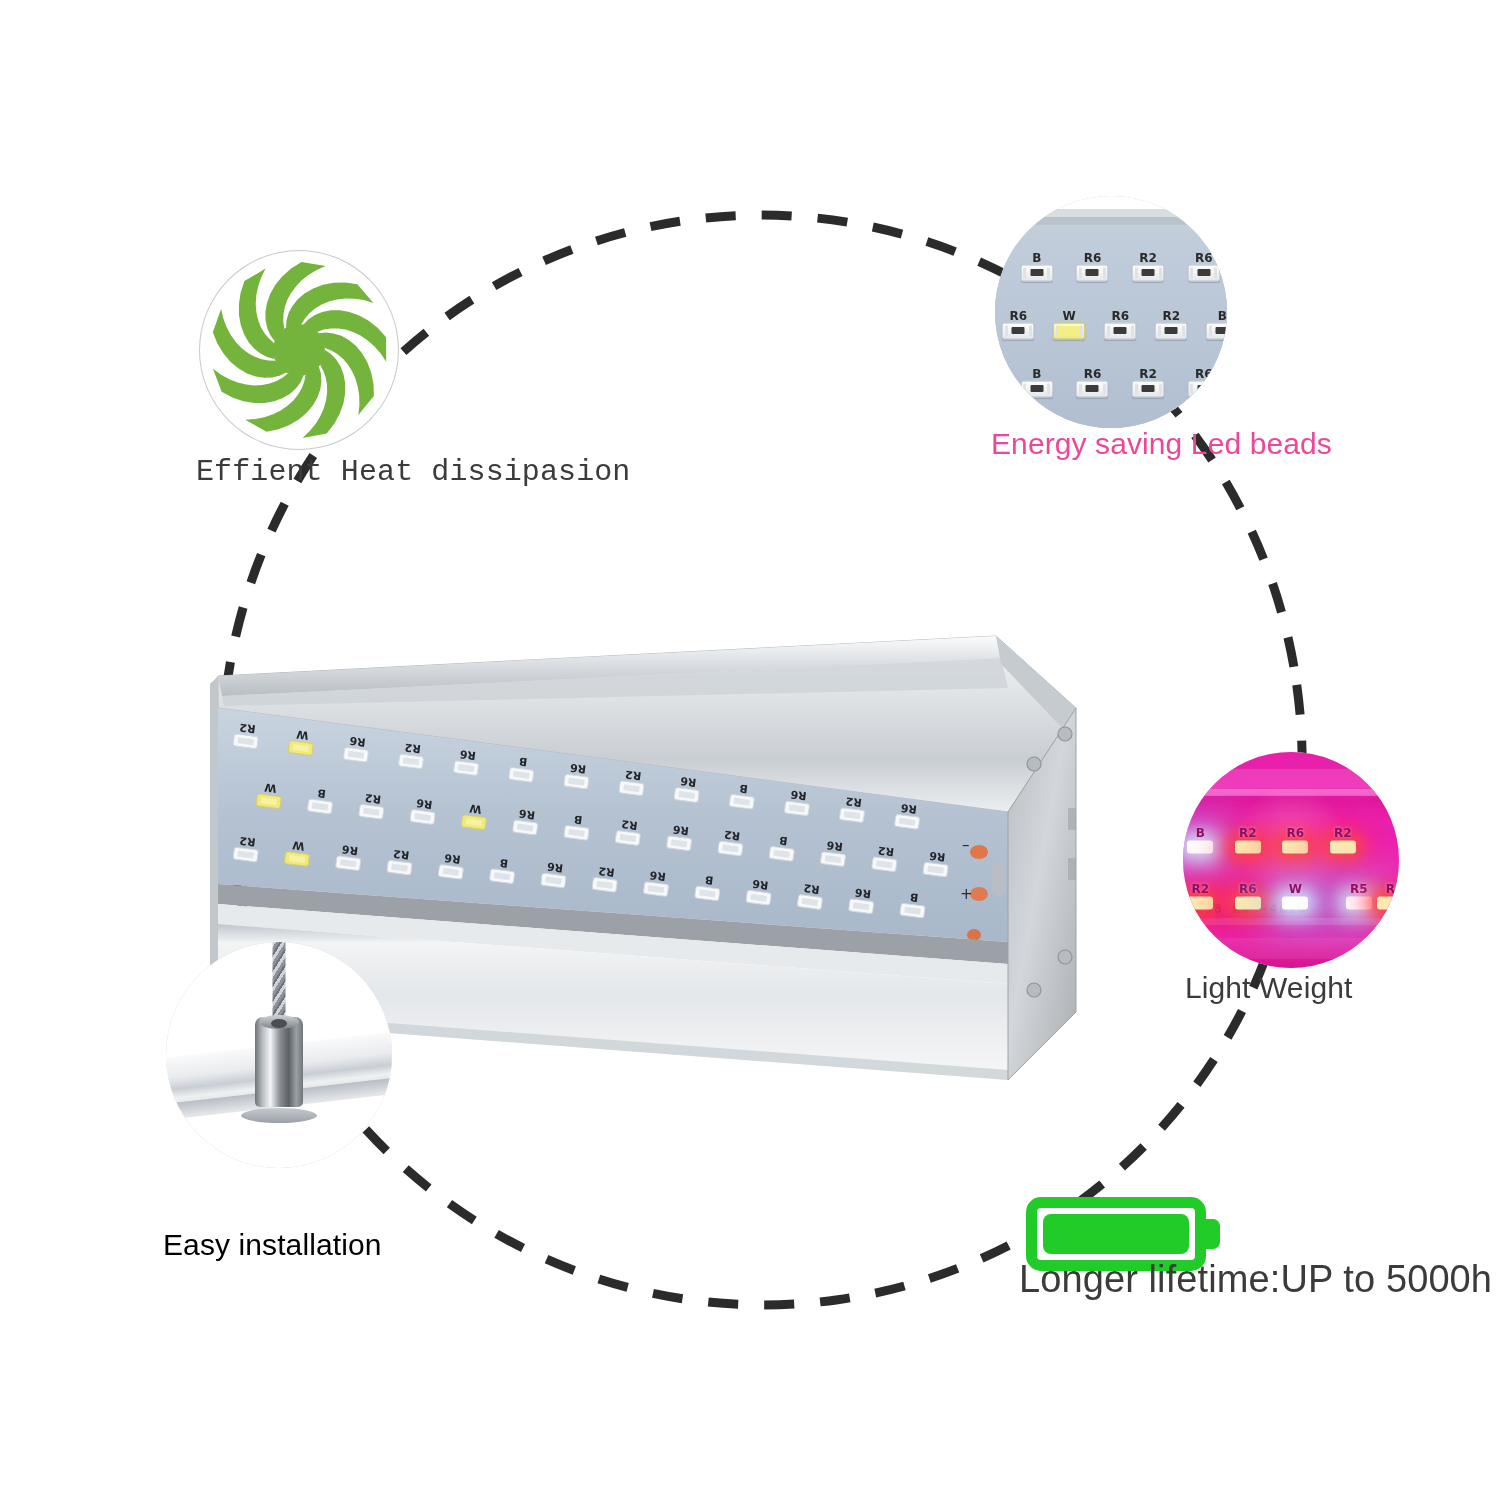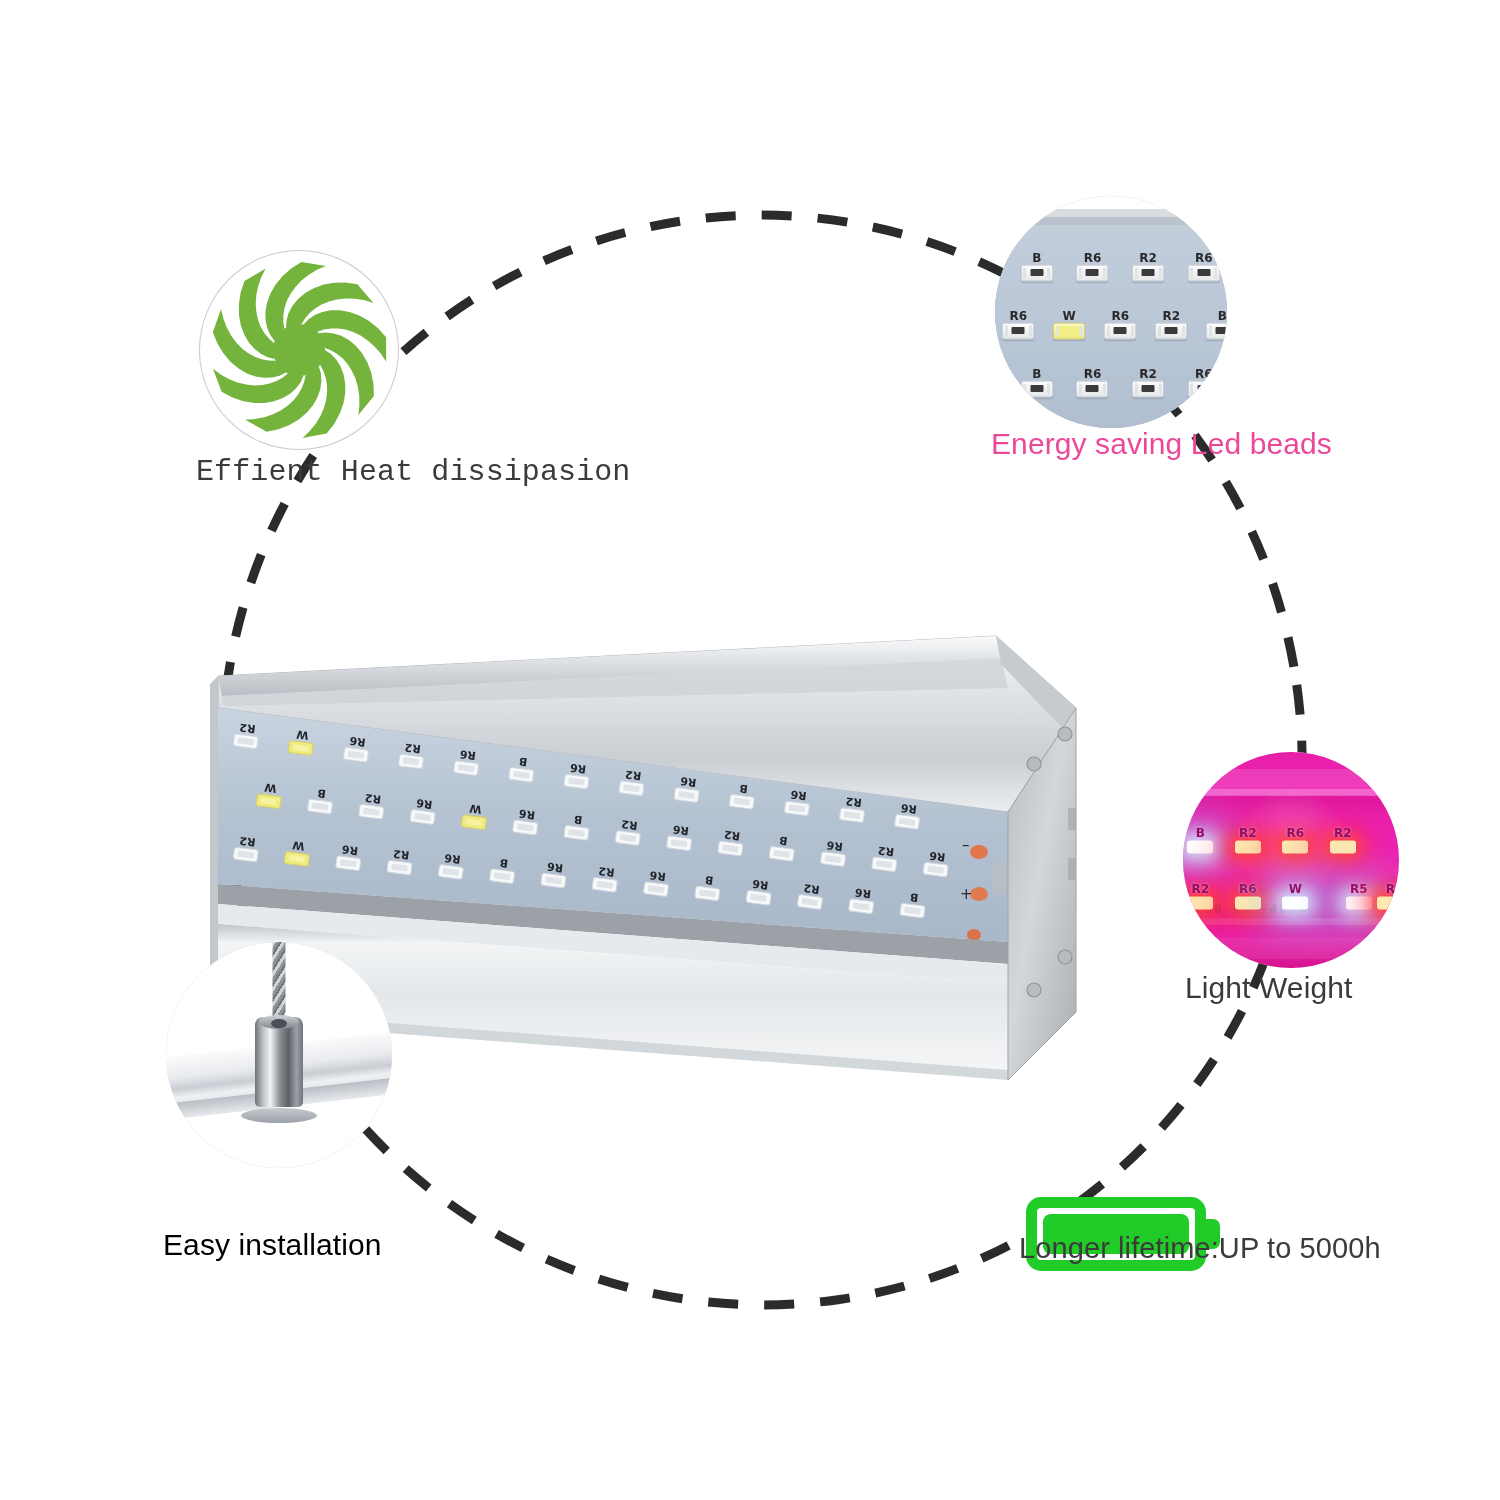--- a/index.html
+++ b/index.html
@@ -602,21 +602,21 @@
     <div class="cap" style="left: 1185px; top: 955px; color: rgb(59, 59, 59); margin-top: 16px;">Light Weight</div>
   </div>
 
   <div class="callout">
     <div id="battery">
       <div class="batt-body">
           <div class="batt-fill"></div>
         </div>
       <div class="batt-cap"></div>
     </div>
-    <div class="cap" style="left: 1019px; top: 1232px; font-size: 29px; color: rgb(59, 59, 59);">Longer lifetime:UP to 5000h</div>
+    <div class="cap" style="left: 1019px; top: 1258px; font-size: 38px; color: rgb(59, 59, 59);">Longer lifetime:UP to 5000h</div>
   </div>
 
   <div class="callout">
     <div class="bubble" id="install-bubble">
       <div class="install-photo">
         <div class="bar"></div>
         <div class="bar2"></div>
         <div class="cable"></div>
         <div class="washer"></div>
         <div class="grip"></div>

